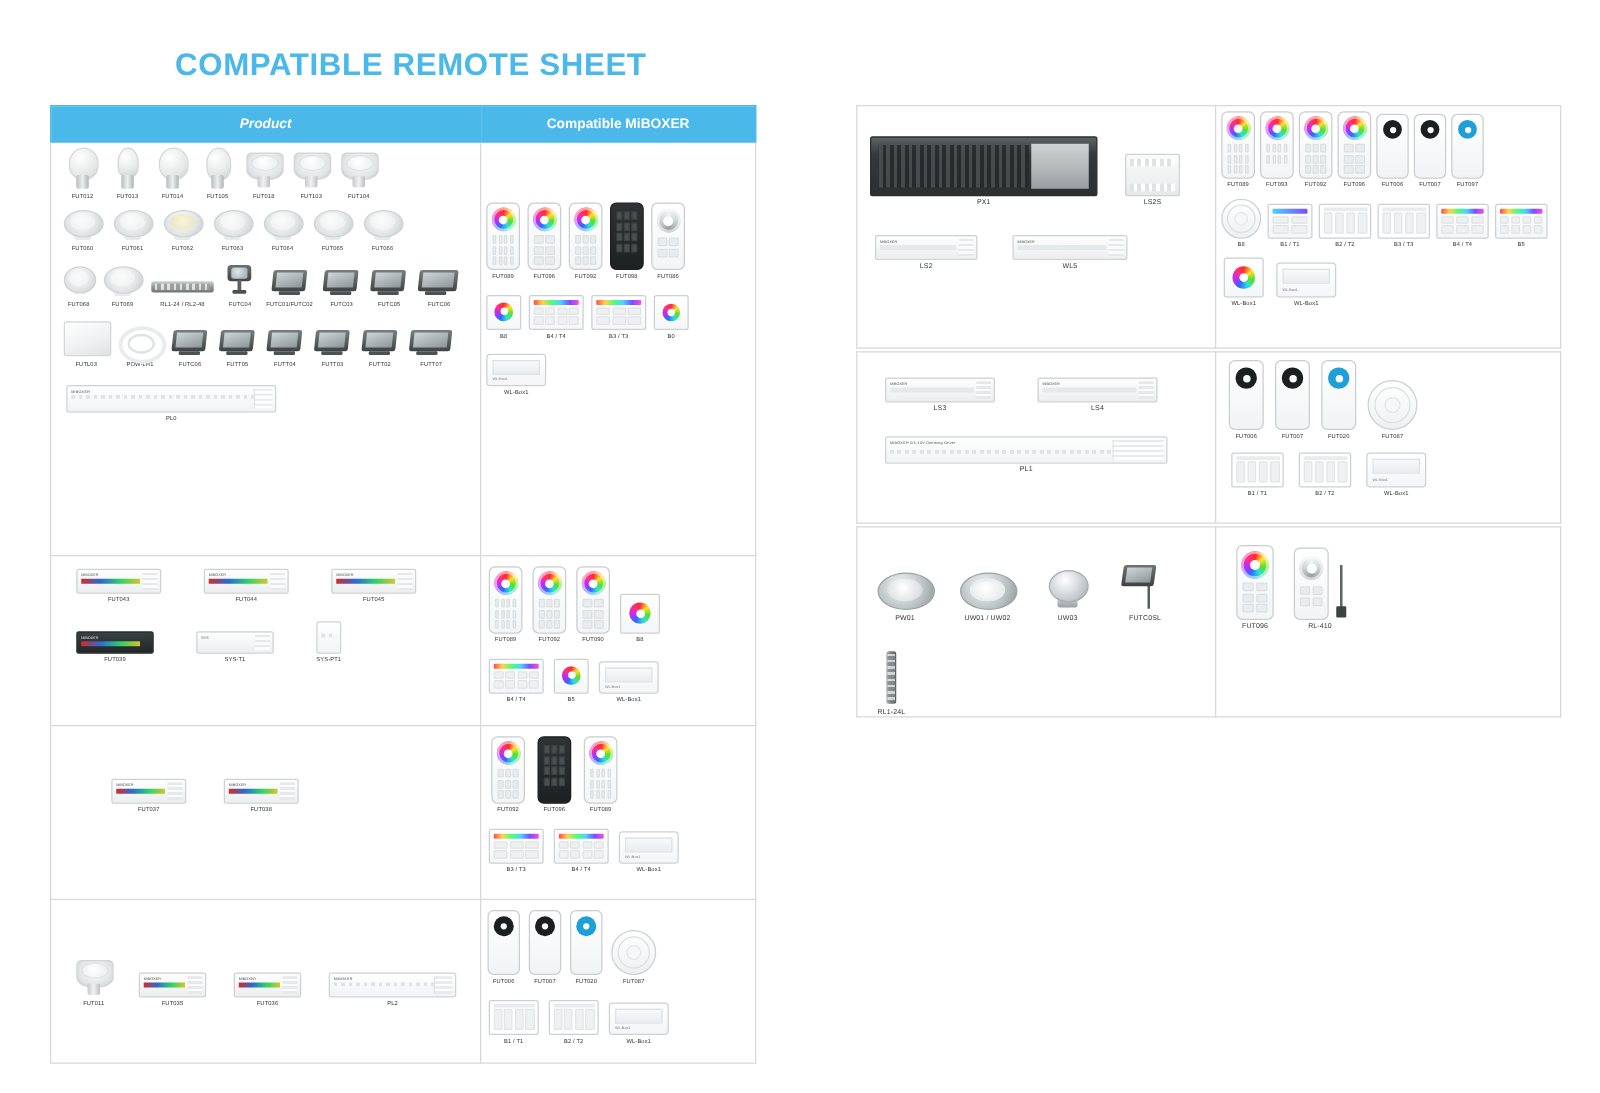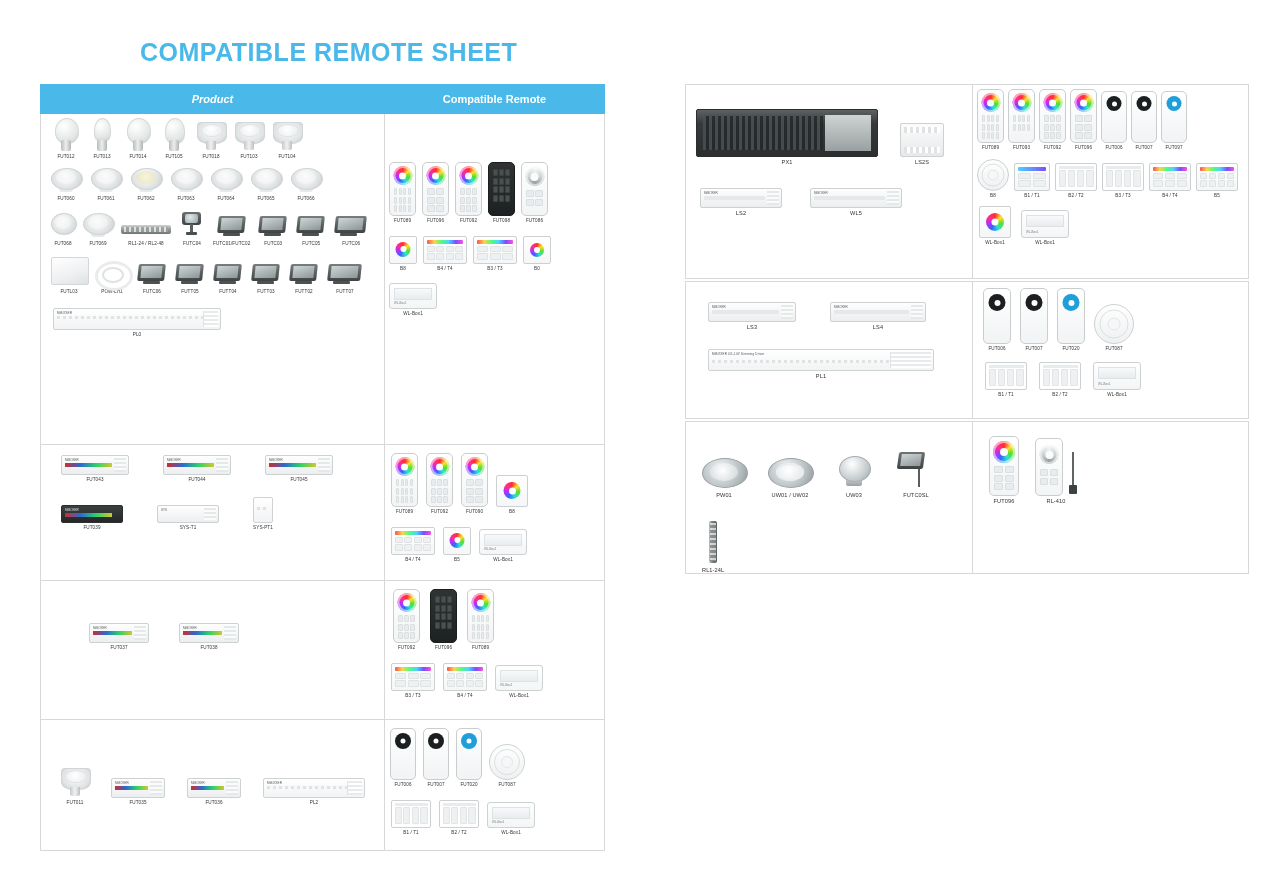--- a/index.html
+++ b/index.html
@@ -490,21 +490,21 @@
 <body>
 
 <div class="page">
 
   <div class="title">COMPATIBLE REMOTE SHEET</div>
 
   <table class="ltable">
     <thead>
       <tr>
         <th class="col-prod">Product</th>
-        <th class="col-rem">Compatible Remote</th>
+        <th class="col-rem">Compatible MiBOXER</th>
       </tr>
     </thead>
     <tbody>
 
       <tr>
         <td class="cellpad" style="height:330px">
 
           <div class="row" style="gap:10px; padding-left:12px; margin-top:4px;">
             <div class="item">
               <div class="bulb">

